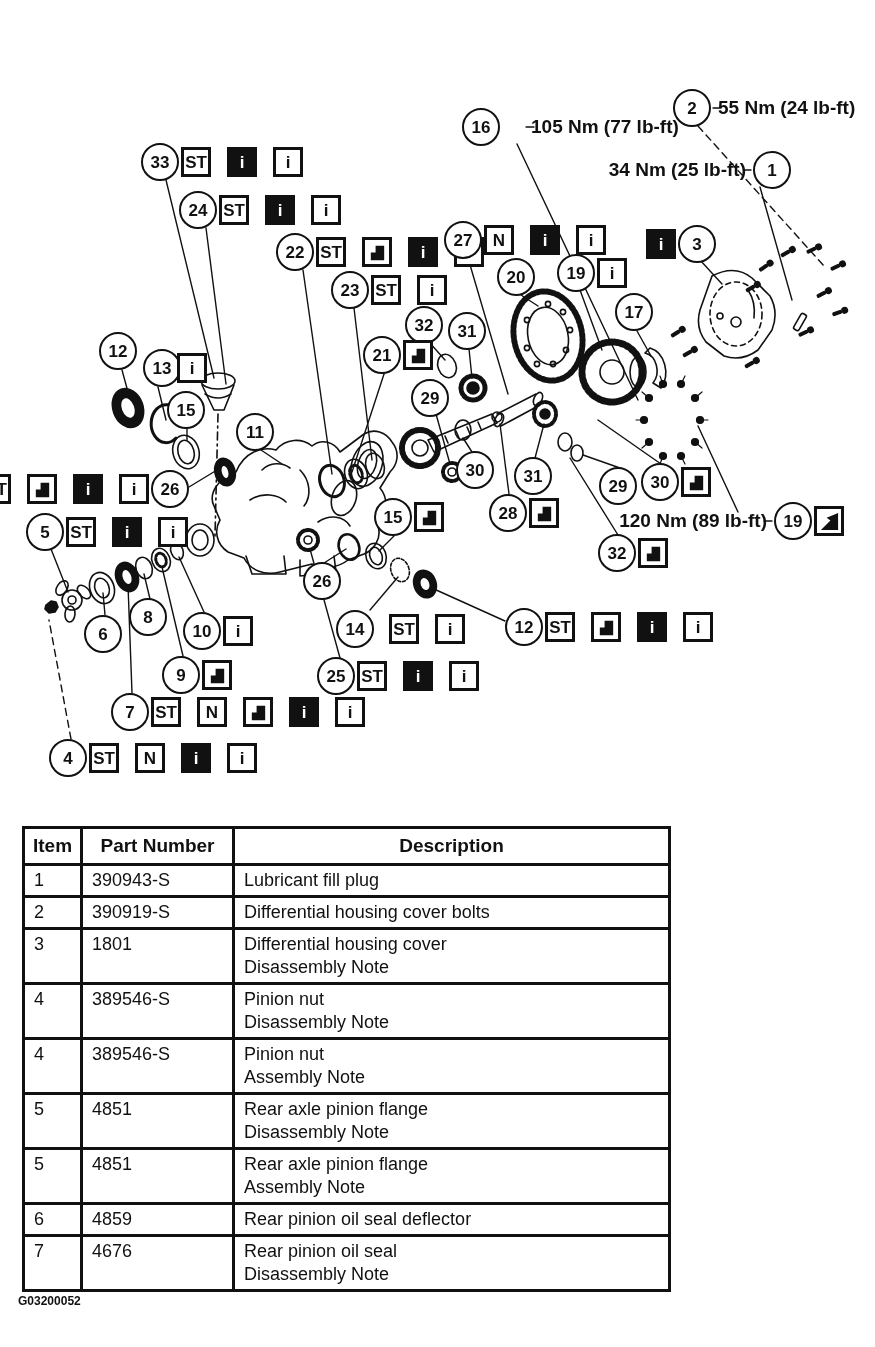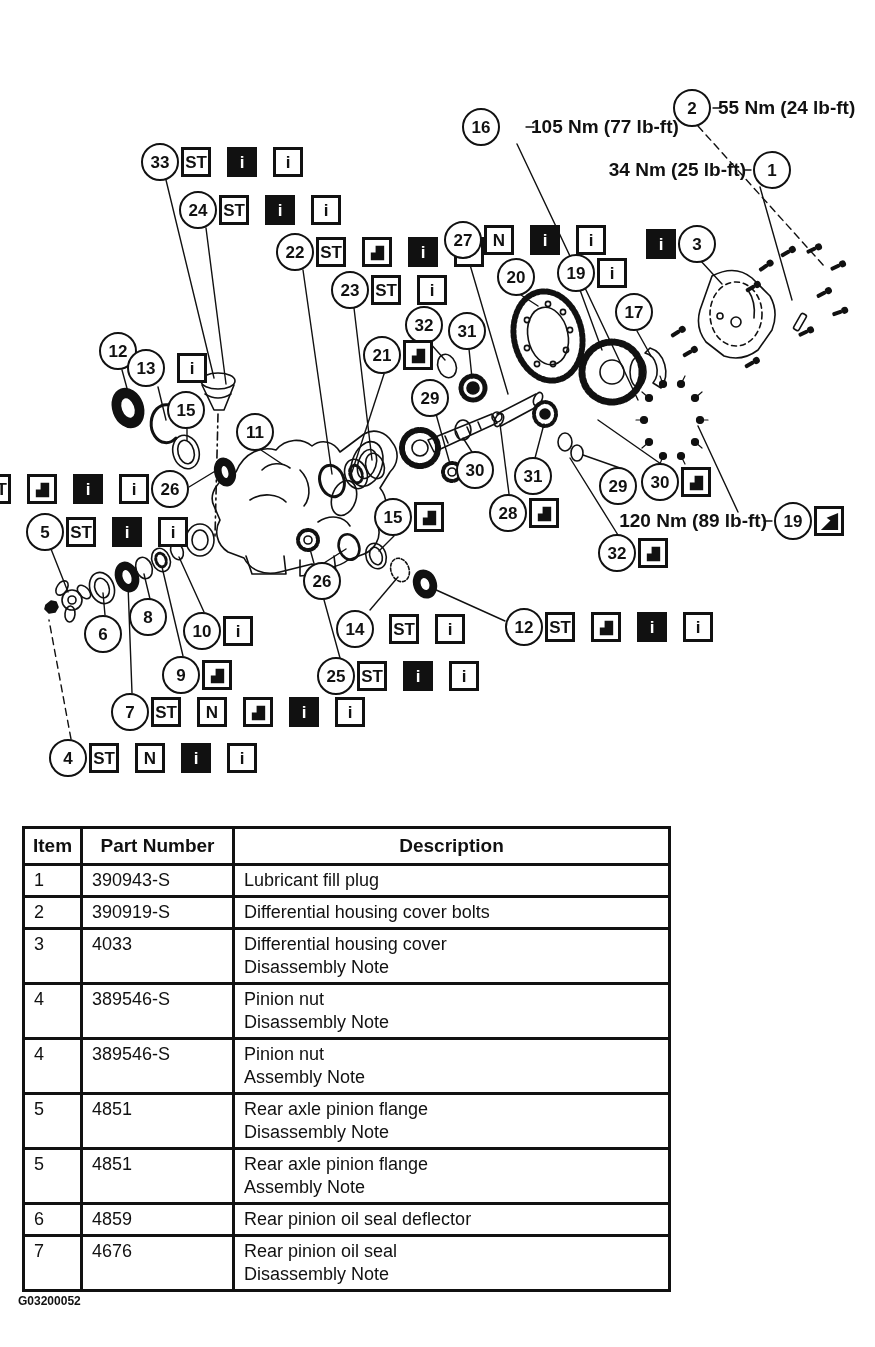--- a/index.html
+++ b/index.html
@@ -362,21 +362,21 @@
     <div class="callout" style="left: 448px; top: 312px;">31</div>
     <div class="callout" style="left: 363px; top: 336px;">21</div>
     <div class="badge-row" style="top: 340px; left: 403px;">
       <span class="badge">
         <svg width="21" height="21" viewBox="0 0 22 22">
           <path d="M4 19 L4 11 L9 11 L9 4 L18 4 L18 19 Z" fill="#111"></path>
         </svg>
       </span>
     </div>
     <div class="callout" style="left: 99px; top: 332px;">12</div>
-    <div class="callout" style="left: 127px; top: 349px;">13</div>
+    <div class="callout" style="left: 143px; top: 349px;">13</div>
     <div class="badge-row" style="top: 353px; left: 177px;">
       <span class="badge">i</span>
     </div>
     <div class="callout" style="left: 167px; top: 391px;">15</div>
     <div class="callout" style="left: 236px; top: 413px;">11</div>
     <div class="callout" style="left: 411px; top: 379px;">29</div>
     <div class="callout" style="left: 456px; top: 451px;">30</div>
     <div class="callout" style="left: 151px; top: 470px;">26</div>
     <div class="badge-row" style="top: 474px; right: 726px;">
       <span class="badge">ST</span>
@@ -518,21 +518,21 @@
       </tr>
       <tr>
         <td>2</td>
         <td>390919-S</td>
         <td>
           <div class="desc-line">Differential housing cover bolts</div>
         </td>
       </tr>
       <tr>
         <td>3</td>
-        <td>4033</td>
+        <td>1801</td>
         <td>
           <div class="desc-line">Differential housing cover</div>
           <div class="desc-line">Disassembly Note</div>
         </td>
       </tr>
       <tr>
         <td>4</td>
         <td>389546-S</td>
         <td>
           <div class="desc-line">Pinion nut</div>

